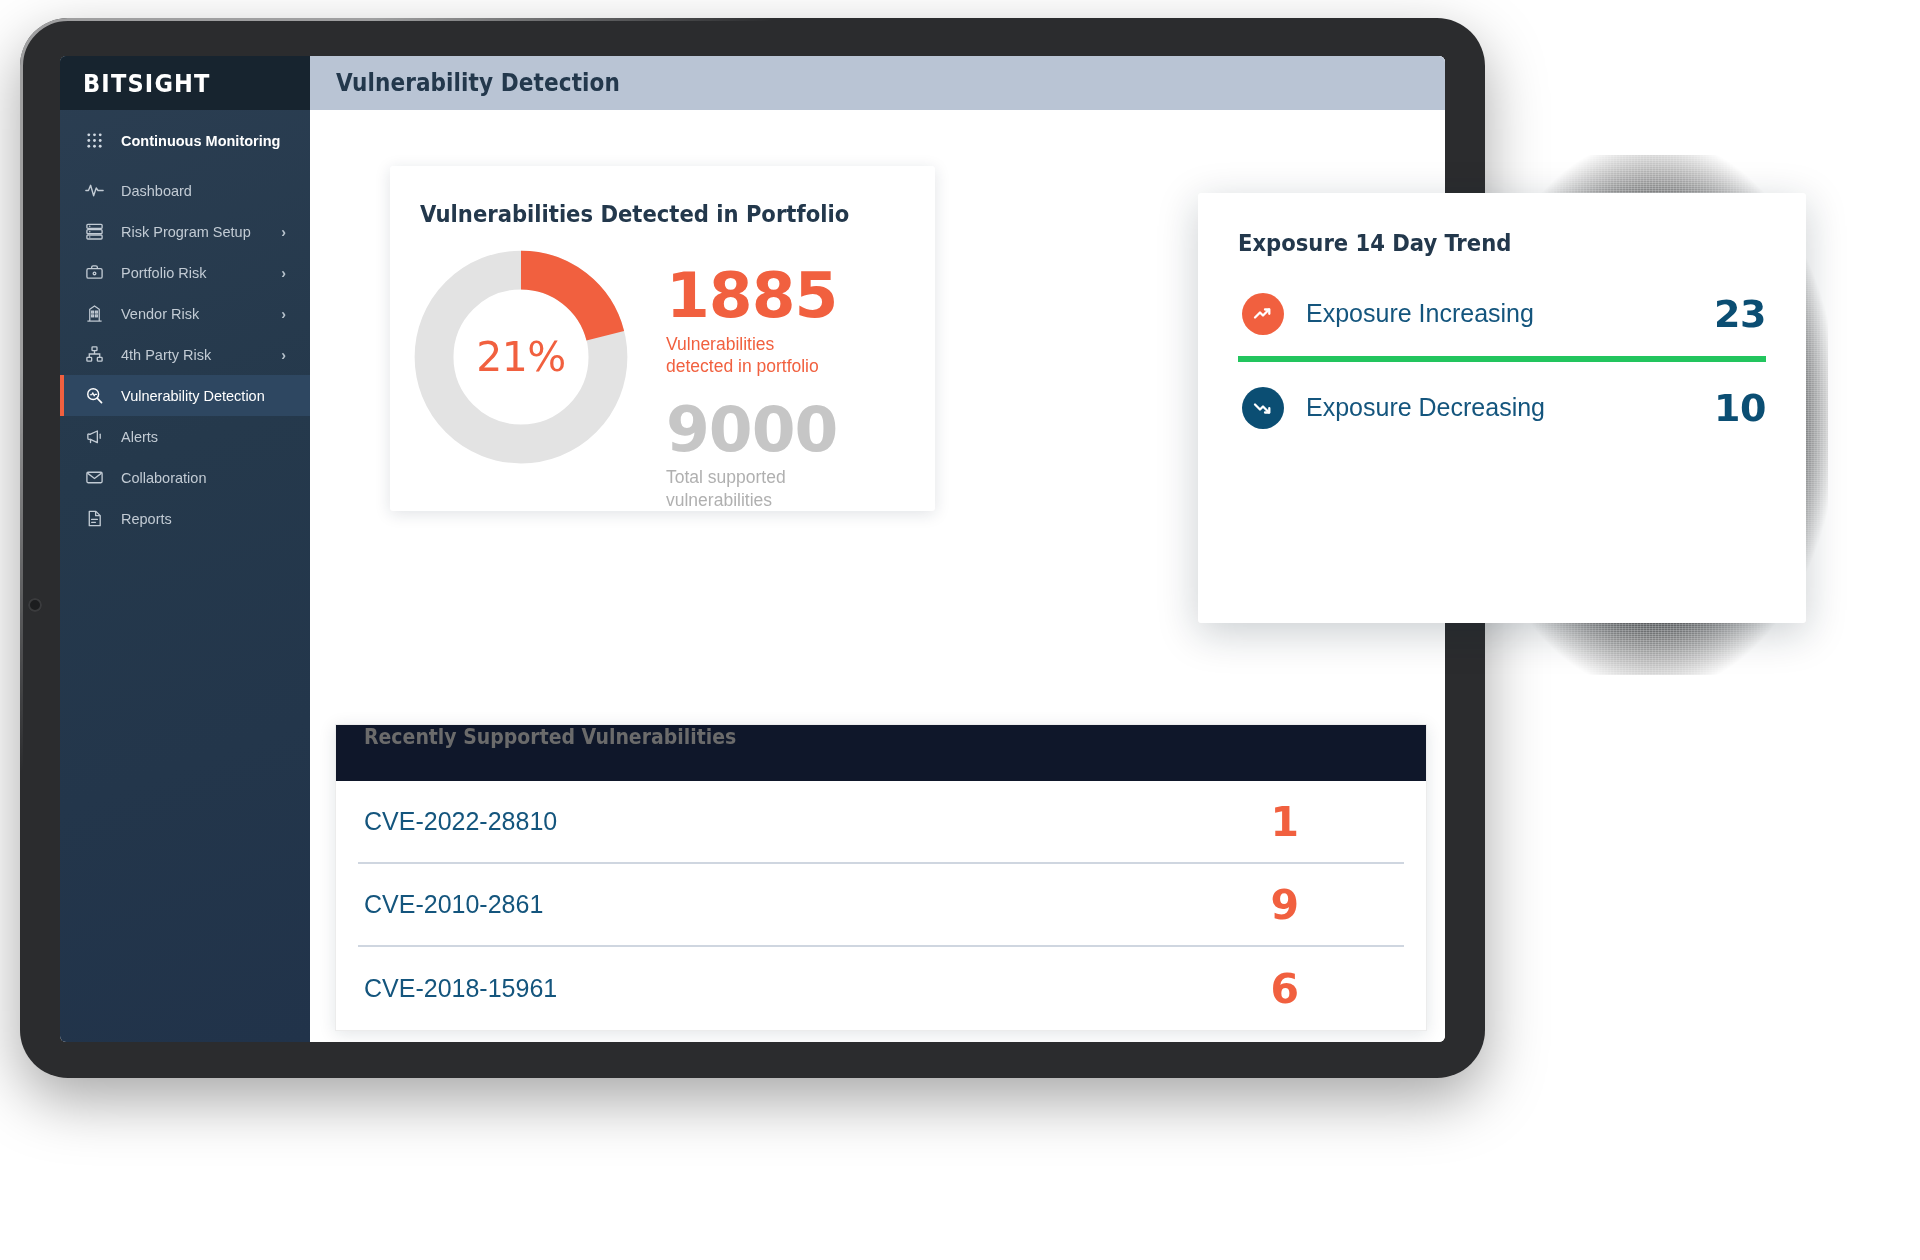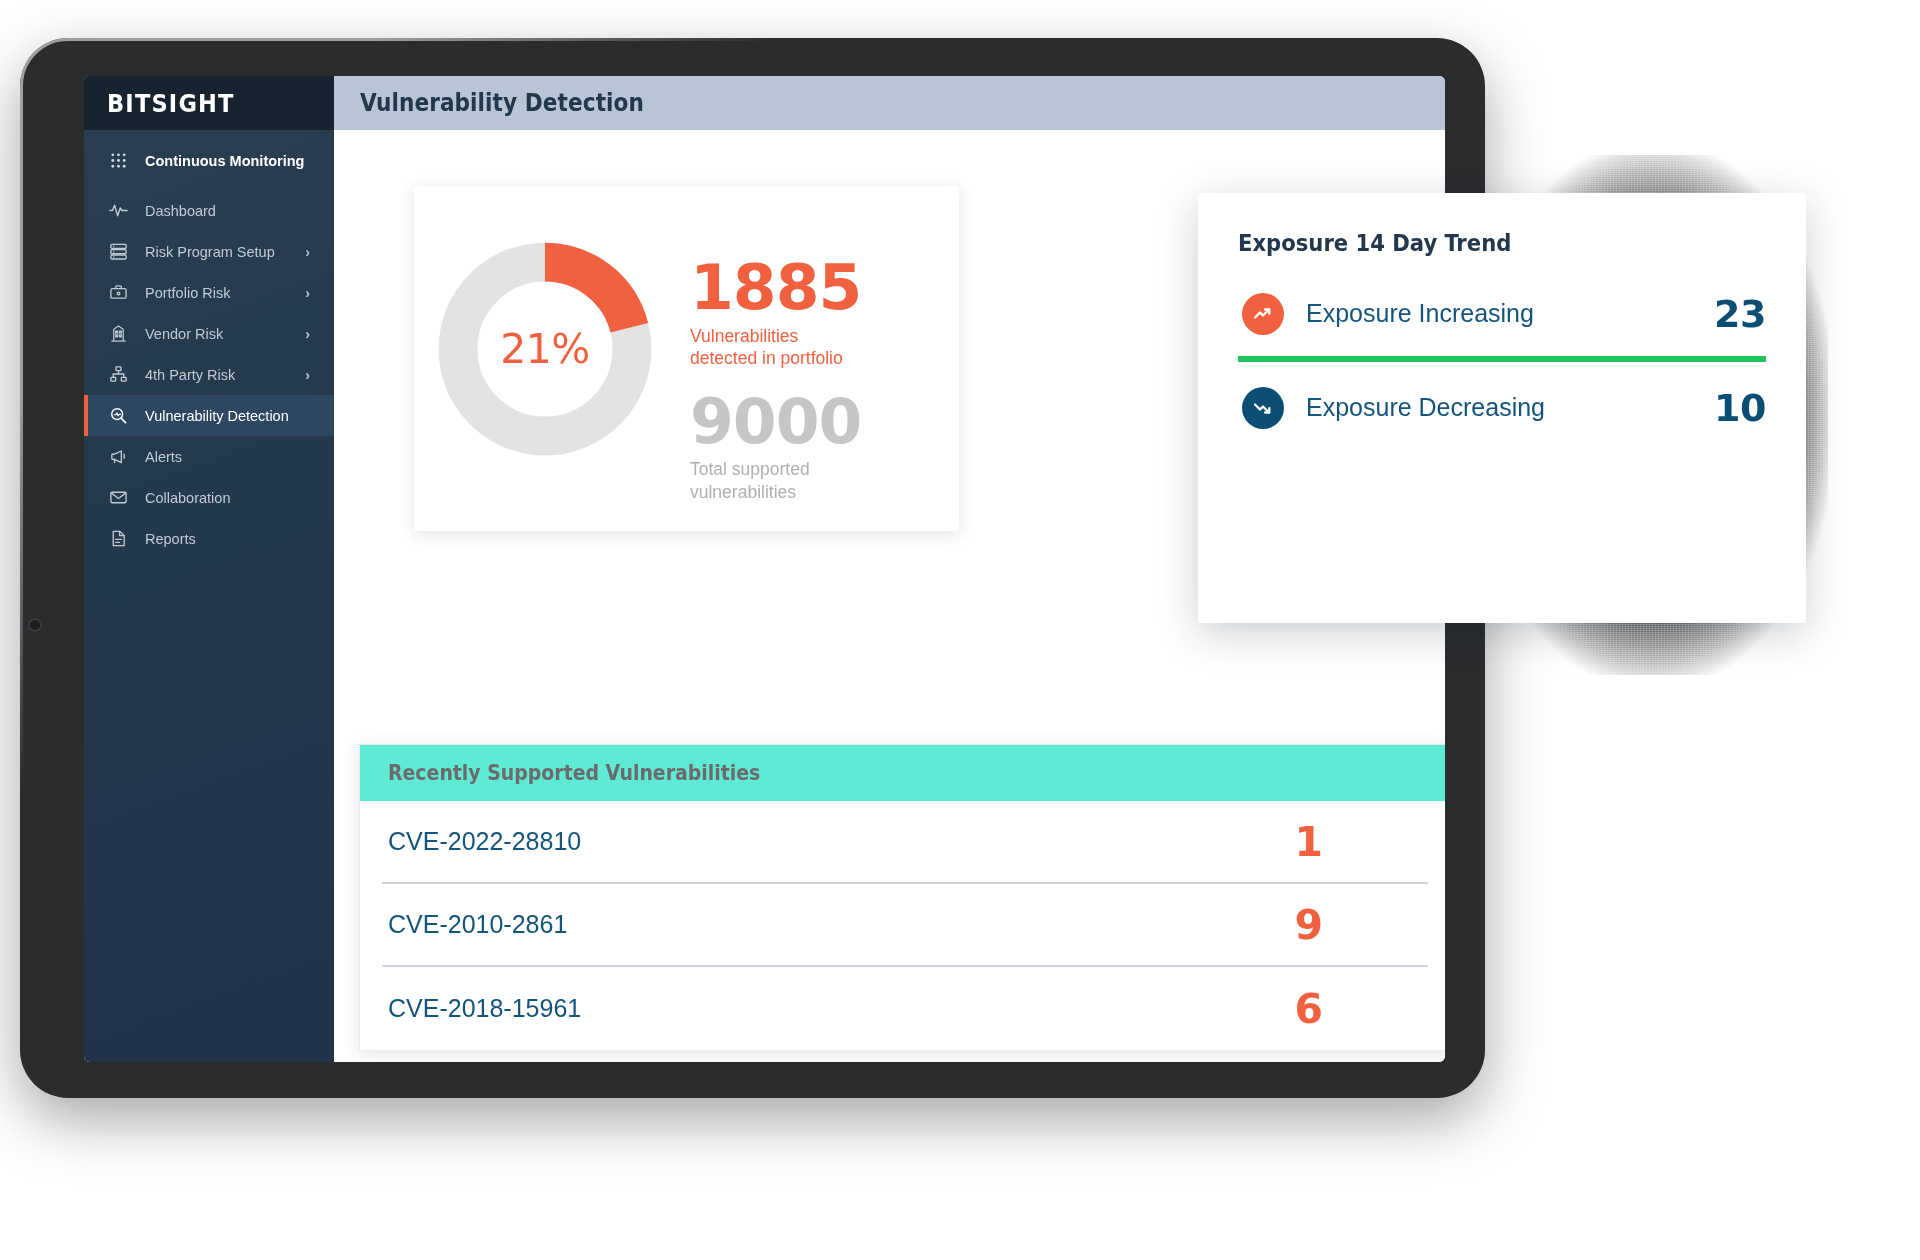--- a/index.html
+++ b/index.html
@@ -27,22 +27,21 @@
     -webkit-mask-image:radial-gradient(ellipse 70% 70% at 50% 50%, rgba(0,0,0,0) 30%, #000 58%, rgba(0,0,0,0) 92%);
     mask-image:radial-gradient(ellipse 70% 70% at 50% 50%, rgba(0,0,0,0) 30%, #000 58%, rgba(0,0,0,0) 92%);
   }
 
   
   .tablet{
     position:absolute; left:20px; top:18px; width:1465px; height:1060px;
     background:#2b2c2e;
     border-radius:48px;
     box-shadow:0 22px 60px rgba(0,0,0,.35);
-    padding:38px 40px 36px 64px;
-    margin-top:20px;
+    padding:38px 40px 36px 40px;
   }
   .tablet-hl{
     position:absolute; left:0; top:0; width:1465px; height:1060px;
     border-radius:48px; pointer-events:none;
     border:3px solid rgba(255,255,255,.55);
     -webkit-mask-image:linear-gradient(135deg, #000 0 14%, rgba(0,0,0,0) 30%);
     mask-image:linear-gradient(135deg, #000 0 14%, rgba(0,0,0,0) 30%);
   }
   .tablet-btn{
     position:absolute; left:8px; top:580px; width:14px; height:14px;
@@ -161,21 +160,21 @@
     font-family:"DejaVu Sans", sans-serif;
   }
 
   
   .rsv{
     position:absolute; left:25px; top:614px; width:1092px;
     background:#fff; box-shadow:0 3px 16px rgba(20,40,60,.12);
     border:1px solid #ececec;
   }
   .rsv-head{
-    background:#5eead4; height:56px; display:flex; align-items:center; padding-left:28px;
+    background:#0f172a; height:56px; display:flex; padding-left:28px;
   }
   .rsv-head-text{
     color:#6b6b6b; font-size:21px; font-weight:700;
     font-family:"DejaVu Sans", sans-serif; font-stretch:condensed;
   }
   .rsv-body{ padding:0 22px; }
   .rsv-row{
     display:flex; align-items:center; height:83px; border-bottom:2px solid #cfd6e0;
     padding:0 6px;
   }
@@ -340,20 +339,21 @@
       </aside>
 
       <section class="main">
         <header class="topbar">
           <h1 class="topbar-title">Vulnerability Detection</h1>
         </header>
 
         <div class="content">
 
           <div class="card donut-card">
+            <div class="card-title">Vulnerabilities Detected in Portfolio</div>
             <div class="donut-row">
               <div class="donut-wrap">
                 <svg viewBox="0 0 120 120" width="222" height="222" aria-hidden="true">
                   <circle cx="60" cy="60" r="47" fill="none" stroke="#e3e3e3" stroke-width="21"></circle>
                   <circle cx="60" cy="60" r="47" fill="none" stroke="#f1603f" stroke-width="21" stroke-dasharray="62.01503898186252 233.29467045557806" stroke-dashoffset="0"></circle>
                 </svg>
                 <div class="donut-center">21%</div>
               </div>
               <div class="stats">
                 <div class="big-num red">1885</div>

